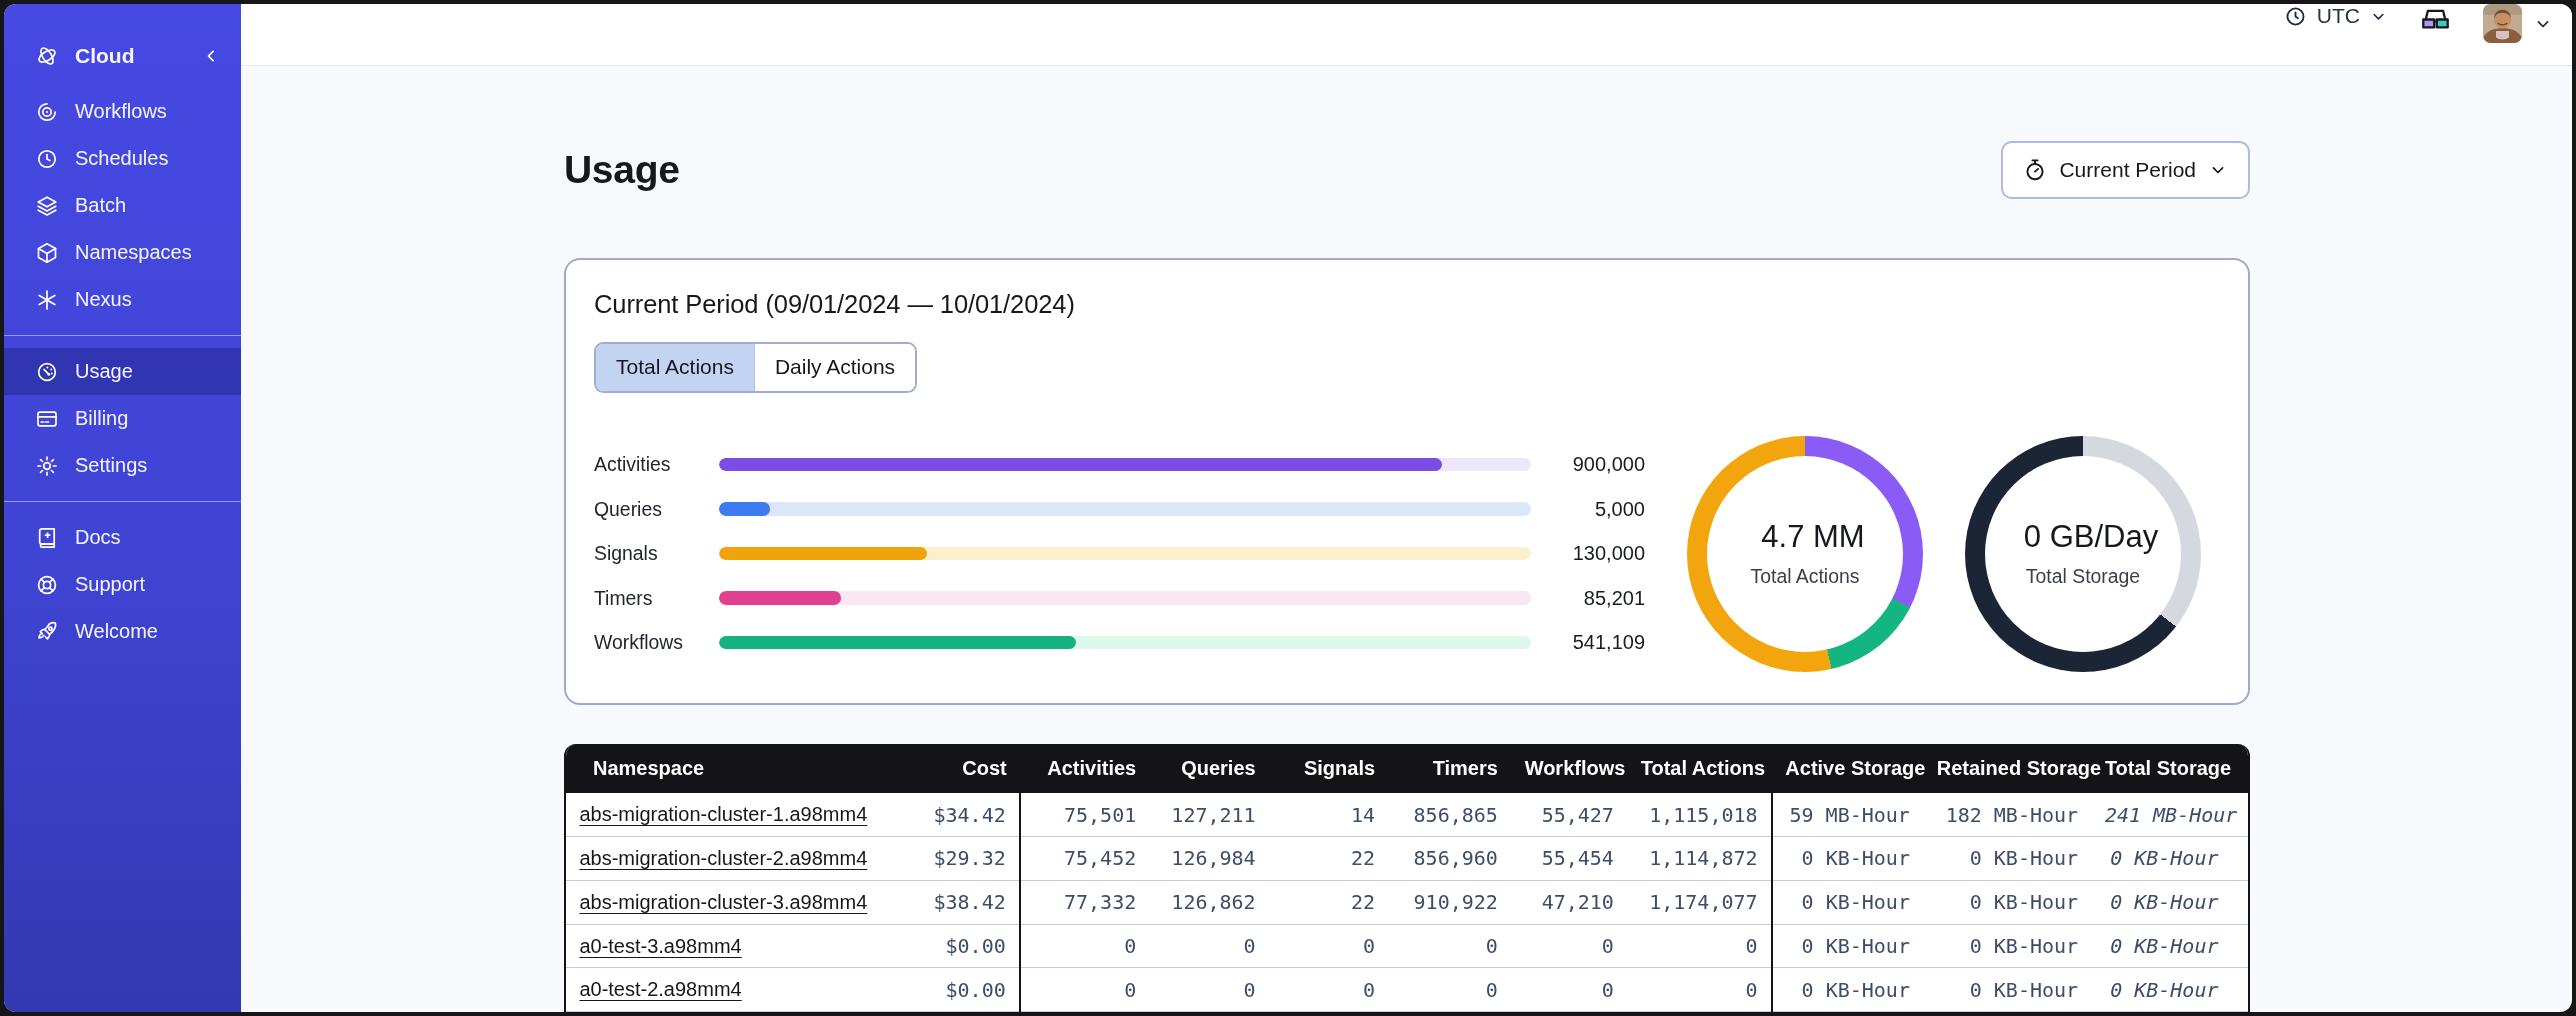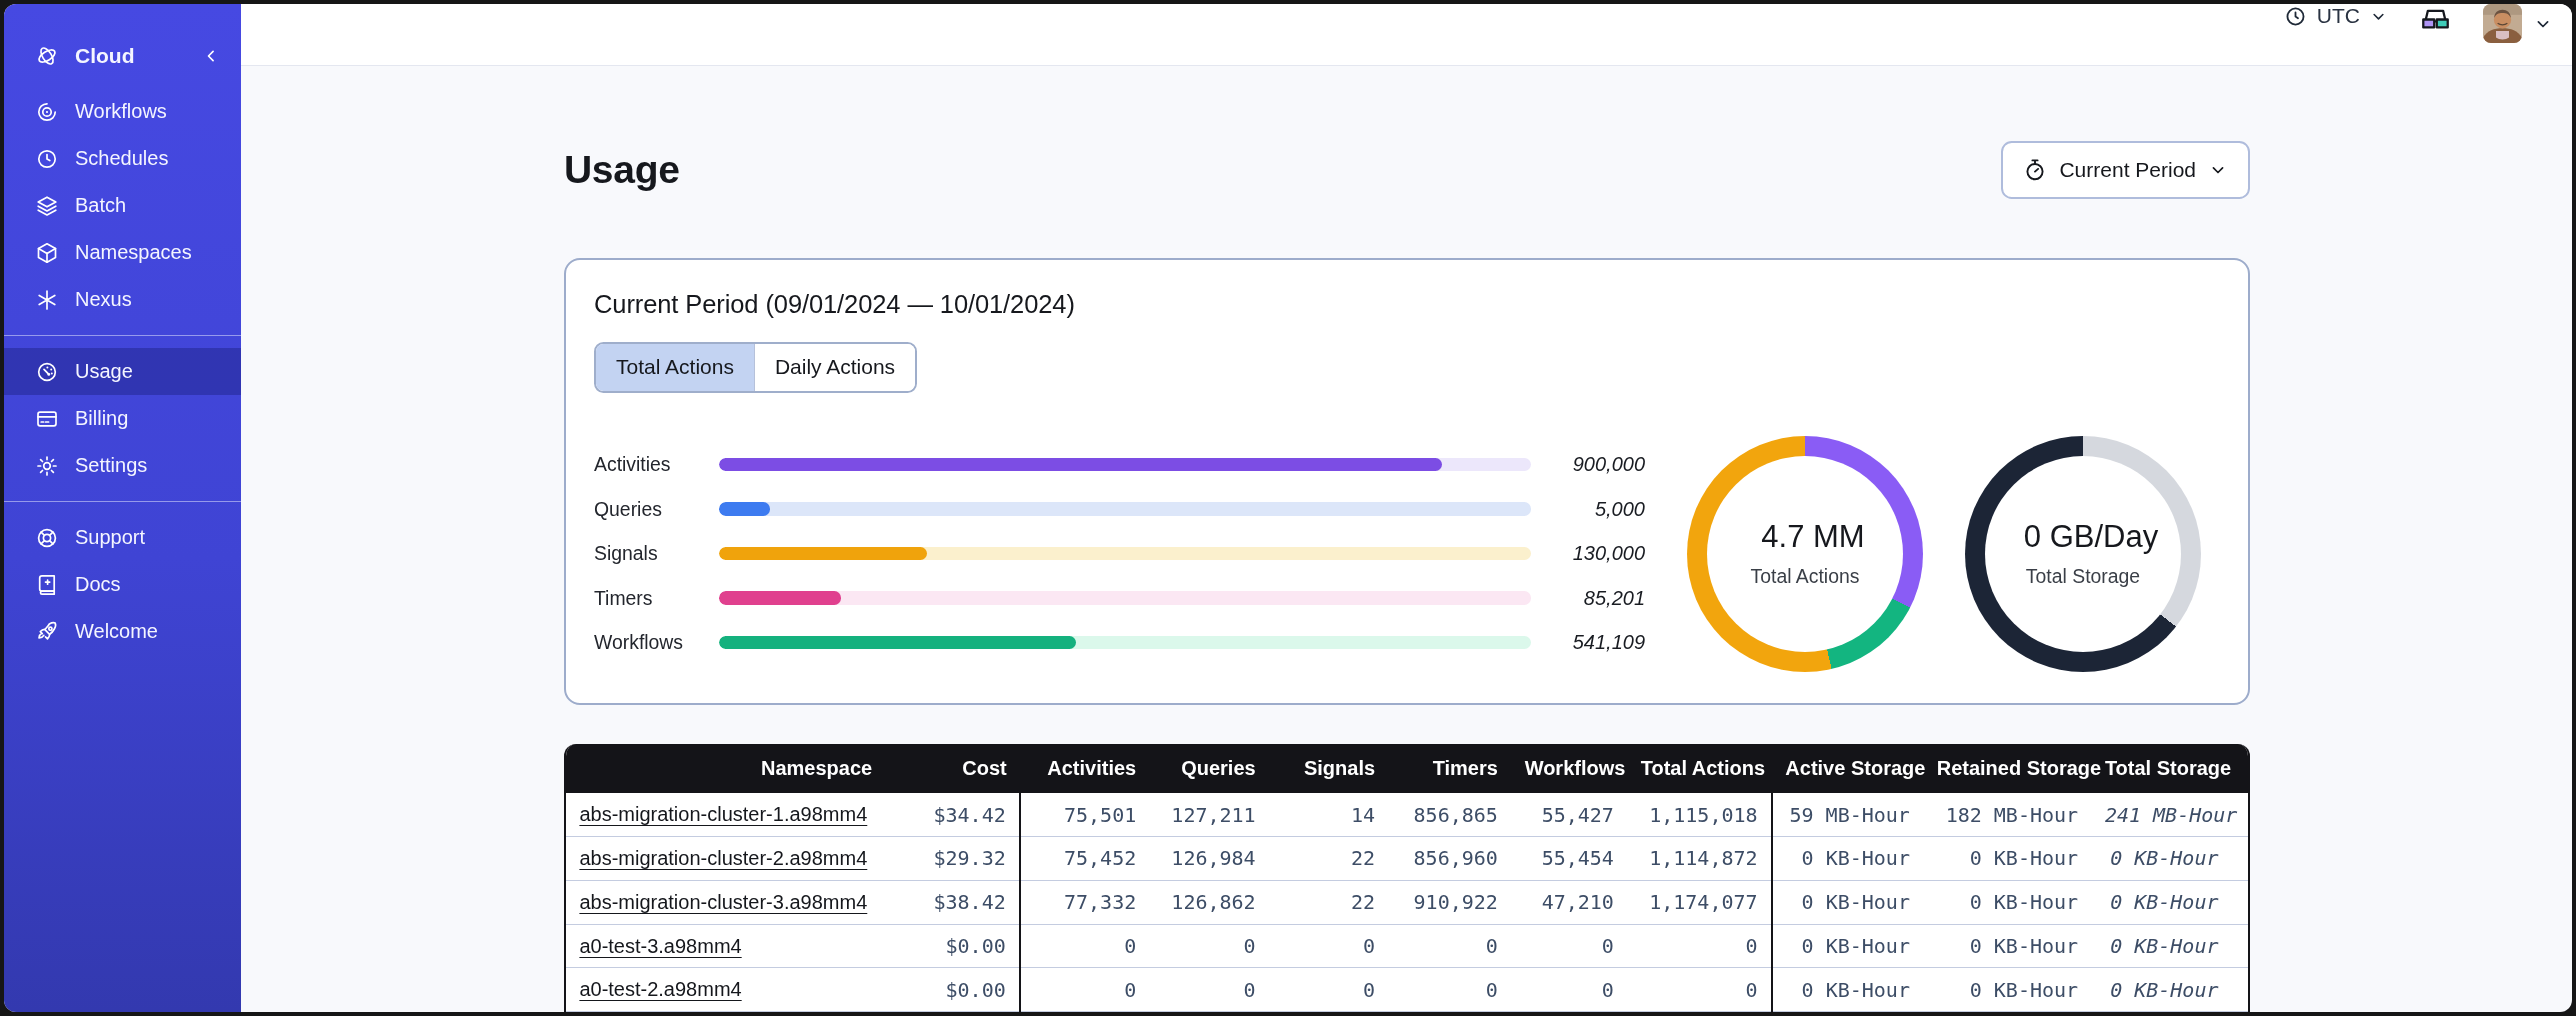--- a/index.html
+++ b/index.html
@@ -77,38 +77,38 @@
     border:none; padding:0 20px; height:47px; cursor:pointer;
   }
   .tab.selected{ background:#C3D3F2; }
   .tab + .tab{ border-left:1.3px solid #B6C1DA; }
   .chart-row{ display:flex; align-items:center; margin-top:43px; }
   .bars{ flex:0 0 1051px; display:flex; flex-direction:column; gap:23px; }
   .bar-row{ display:flex; align-items:center; height:21.5px; }
   .bar-label{ width:125px; flex:0 0 125px; font-size:19.4px; color:#23262D; }
   .bar-track{ flex:1; height:13.4px; border-radius:6.7px; position:relative; overflow:hidden; }
   .bar-fill{ position:absolute; left:0; top:0; bottom:0; border-radius:6.7px; }
-  .bar-value{ width:114px; flex:0 0 114px; text-align:right; font-size:20px; color:#191C22;font-style:italic; }
+  .bar-value{ width:114px; flex:0 0 114px; text-align:right; font-size:20px; color:#191C22; }
   .donuts{ margin-left:auto; display:flex; gap:42px; padding-right:19px; }
   .donut{ width:236px; height:236px; border-radius:50%; position:relative; }
   .donut-hole{ position:absolute; inset:20px; border-radius:50%; background:#fff; }
   .donut-center{ position:absolute; inset:0; display:flex; flex-direction:column; align-items:center; justify-content:center; gap:10.7px; }
   .donut-big{ font-size:31px; font-weight:500; color:#16181D;margin-left:16px; }
   .donut-sub{ font-size:19.4px; color:#3A3F47; }
   
   .table-wrap{
     margin-top:39px; border-left:2.7px solid #141418; border-right:2.7px solid #141418;
     border-radius:12px 12px 0 0; overflow:hidden; background:#fff;
   }
   table{ width:100%; border-collapse:collapse; table-layout:fixed; }
   thead th{
     background:#141418; color:#fff; font-size:20px; font-weight:600;
     padding:13.4px 13.4px; text-align:right; white-space:nowrap;
   }
-  thead th:first-child{ text-align:right; padding-left:27px; }
+  thead th:first-child{ text-align:left; padding-left:27px; }
   thead th:last-child{ padding-right:29.5px; }
   tbody td{
     font-family:"DejaVu Sans Mono", monospace; font-size:20px; color:#3D4D66;
     padding:9.4px 13.4px; text-align:right; white-space:nowrap; overflow:hidden;
   }
   tbody tr{ border-bottom:1.3px solid #C4CCE0; }
   tbody td:first-child{ text-align:left; font-family:"Liberation Sans","DejaVu Sans",sans-serif; }
   tbody td:last-child{ padding-right:29.5px;font-style:italic; }
   tbody td.vdiv{ border-left:2.7px solid #141418; }
   .ns-link{ color:#15171C; text-decoration:underline; text-underline-offset:4px; text-decoration-thickness:1.3px; cursor:pointer; }
@@ -209,36 +209,36 @@
               <path d="M12 3v2.6M12 18.4V21M3 12h2.6M18.4 12H21M5.6 5.6l1.9 1.9M16.5 16.5l1.9 1.9M18.4 5.6l-1.9 1.9M7.5 16.5l-1.9 1.9"></path>
             </svg>
           </span>
           <span>Settings</span>
         </div>
       </div>
       <div class="side-section">
         <div class="side-item">
           <span class="icn">
             <svg viewBox="0 0 24 24" fill="none" stroke="#FFFFFF" stroke-width="1.7" stroke-linecap="round" stroke-linejoin="round" style="color:#fff">
+              <path d="M7 2.8h12.2v15.4H7a2.3 2.3 0 0 1-2.3-2.3V5.1A2.3 2.3 0 0 1 7 2.8Z"></path>
+              <path d="M7 18.2h12.2v3H7a1.5 1.5 0 0 1 0-3Z"></path>
+              <path d="M12.6 7v4.2M10.5 9.1h4.2"></path>
+            </svg>
+          </span>
+          <span>Docs</span>
+        </div>
+        <div class="side-item">
+          <span class="icn">
+            <svg viewBox="0 0 24 24" fill="none" stroke="#FFFFFF" stroke-width="1.7" stroke-linecap="round" stroke-linejoin="round" style="color:#fff">
               <circle cx="12" cy="12" r="8.4"></circle>
               <circle cx="12" cy="12" r="3.6"></circle>
               <path d="M6.1 6.1l3.3 3.3M17.9 6.1l-3.3 3.3M6.1 17.9l3.3-3.3M17.9 17.9l-3.3-3.3"></path>
             </svg>
           </span>
           <span>Support</span>
-        </div>
-        <div class="side-item">
-          <span class="icn">
-            <svg viewBox="0 0 24 24" fill="none" stroke="#FFFFFF" stroke-width="1.7" stroke-linecap="round" stroke-linejoin="round" style="color:#fff">
-              <path d="M7 2.8h12.2v15.4H7a2.3 2.3 0 0 1-2.3-2.3V5.1A2.3 2.3 0 0 1 7 2.8Z"></path>
-              <path d="M7 18.2h12.2v3H7a1.5 1.5 0 0 1 0-3Z"></path>
-              <path d="M12.6 7v4.2M10.5 9.1h4.2"></path>
-            </svg>
-          </span>
-          <span>Docs</span>
         </div>
         <div class="side-item">
           <span class="icn">
             <svg viewBox="0 0 24 24" fill="none" stroke="#FFFFFF" stroke-width="1.7" stroke-linecap="round" stroke-linejoin="round" style="color:#fff">
               <path d="M14.3 4c2.3-1.3 4.8-1.5 5.9-.9.6 1.1.4 3.6-.9 5.9-1 1.9-2.7 3.9-4.7 5.4l-4.7-4.7c1.5-2 3.4-3.8 4.4-5.7Z"></path>
               <circle cx="15.4" cy="8.8" r="1.6"></circle>
               <path d="M9.6 9.4c-1.7.2-3.1 1-4.3 2.2l2 2M14.7 14.5c-.2 1.7-1 3.1-2.2 4.3l-2-2M8.8 15.3c-.9 1.6-2.6 2.5-4.8 2.7.2-2.2 1.1-3.9 2.7-4.8"></path>
             </svg>
           </span>
           <span>Welcome</span>

